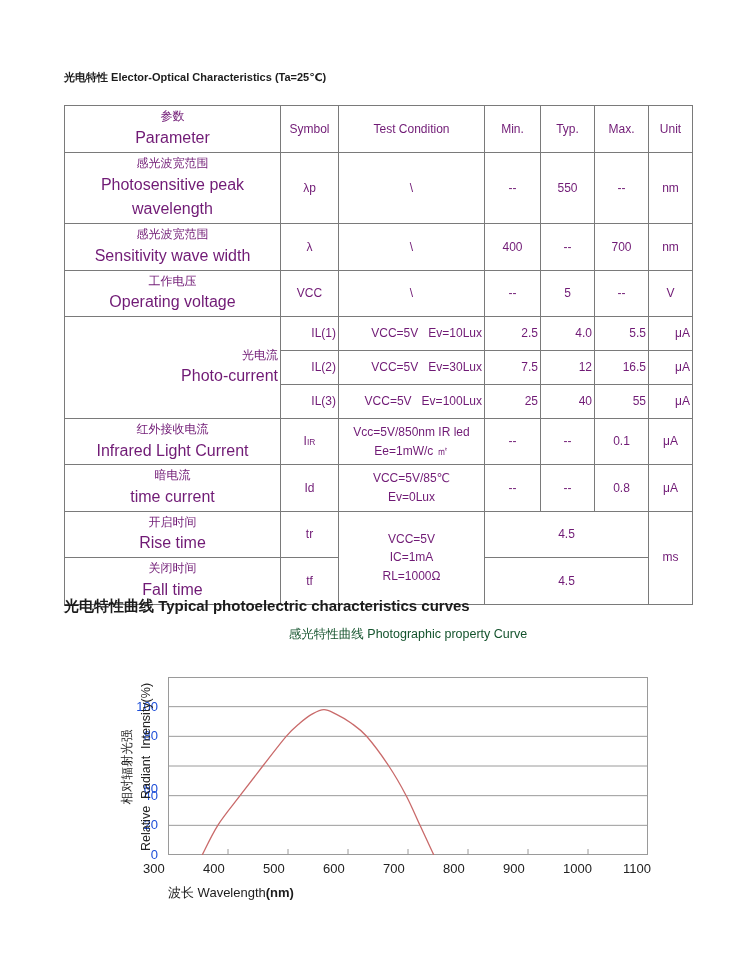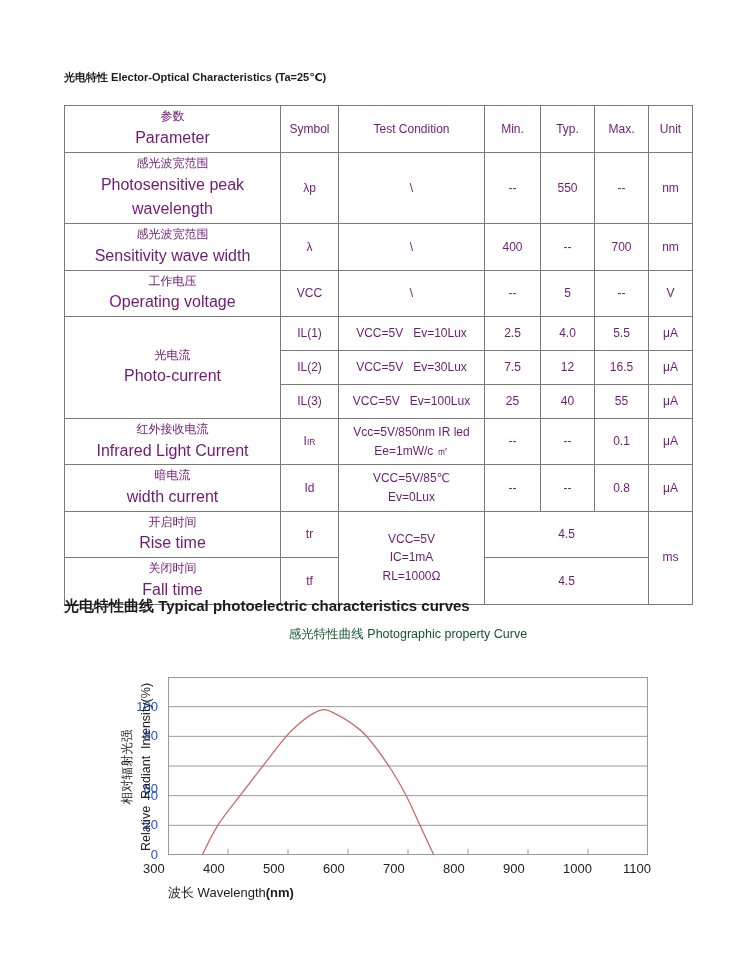--- a/index.html
+++ b/index.html
@@ -15,21 +15,21 @@
     position:absolute;left:64px;top:105px;width:628px;
     border-collapse:collapse;table-layout:fixed;
     font-size:12px;color:#701a75;
   }
   table.spec td{
     border:1px solid #7a7a7a;text-align:center;vertical-align:middle;
     padding:1px 2px;line-height:1.55;white-space:pre-wrap;
   }
   tr.hrow td{height:44px;}
   tr.h42 td{height:40px;}
-  tr.h33 td{height:31px;}
+  tr.h33 td{height:31px;text-align:right;}
   tr.h45 td{height:43px;}
   .pcell .cn{font-size:12px;}
   .pcell .en{font-size:16px;}
   .subsym{font-size:8.5px;}
 
   
   .chart-title{
     position:absolute;left:168px;top:626px;width:480px;text-align:center;
     font-size:12.5px;color:#14532d;
   }
@@ -139,21 +139,21 @@
     <td class="pcell"><div class="cn">红外接收电流</div><div class="en">Infrared Light Current</div></td>
     <td><span>I</span><span class="subsym">IR</span></td>
     <td><div>Vcc=5V/850nm IR led</div><div>Ee=1mW/c ㎡</div></td>
     <td>--</td>
     <td>--</td>
     <td>0.1</td>
     <td>μA</td>
   </tr>
 
   <tr class="h45">
-    <td class="pcell"><div class="cn">暗电流</div><div class="en">width current</div></td>
+    <td class="pcell"><div class="cn">暗电流</div><div class="en">time current</div></td>
     <td>Id</td>
     <td><div>VCC=5V/85℃</div><div>Ev=0Lux</div></td>
     <td>--</td>
     <td>--</td>
     <td>0.8</td>
     <td>μA</td>
   </tr>
 
   <tr class="h42">
     <td class="pcell"><div class="cn">开启时间</div><div class="en">Rise time</div></td>

